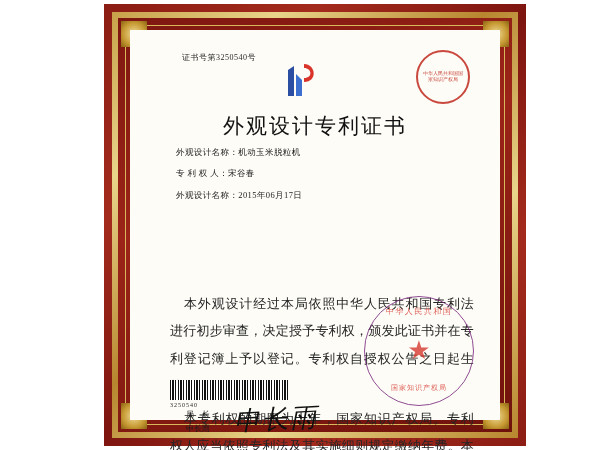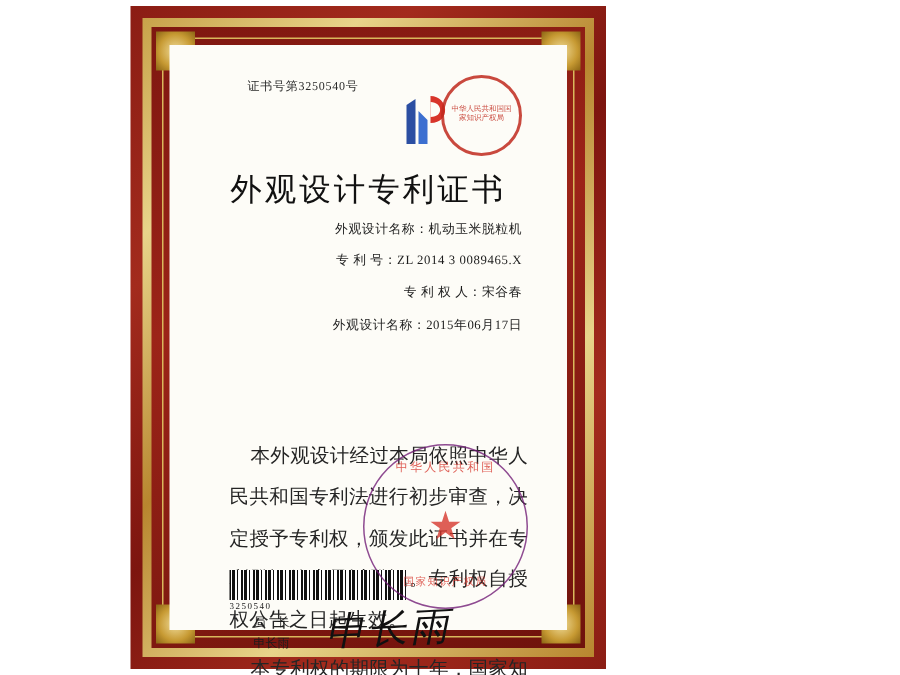--- a/index.html
+++ b/index.html
@@ -15,23 +15,23 @@
     position: relative;
     width: 600px;
     height: 450px;
     background: #ffffff;
     overflow: hidden;
   }
 
   
   .frame-outer {
     position: absolute;
-    left: 87px;
+    left: 104px;
     top: 4px;
-    width: 317px;
+    width: 422px;
     height: 442px;
     background: linear-gradient(135deg, #8b1d14 0%, #a32b1d 25%, #7d150f 50%, #a32b1d 75%, #8b1d14 100%);
     box-sizing: border-box;
   }
   .frame-mid {
     position: absolute;
     left: 8px;
     top: 8px;
     right: 8px;
     bottom: 8px;
@@ -131,21 +131,20 @@
   }
 
   .fields {
     position: absolute;
     left: 46px;
     top: 118px;
     right: 30px;
     font-size: 8.5px;
     line-height: 1.05;
     color: #1c1c1c;
-    text-align: right;
   }
   .field-row {
     margin-bottom: 12px;
     letter-spacing: 0.4px;
   }
   .field-row.tight { margin-bottom: 13px; }
 
   .body-text {
     position: absolute;
     left: 40px;
@@ -284,21 +283,20 @@
                 <path d="M26 12 C34 12 35 22 26 22 Z" fill="#fdfcf7"></path>
               </svg>
             </div>
 
             <div class="seal-top">中华人民共和国国家知识产权局</div>
 
             <div class="title">外观设计专利证书</div>
 
             <div class="fields">
               <div class="field-row">外观设计名称：机动玉米脱粒机</div>
-              <div class="field-row">专  利  号：ZL 2014 3 0089465.X</div>
               <div class="field-row tight">专 利 权 人：宋谷春</div>
               <div class="field-row">外观设计名称：2015年06月17日</div>
             </div>
 
             <div class="body-text">
               <p>本外观设计经过本局依照中华人民共和国专利法进行初步审查，决定授予专利权，颁发此证书并在专利登记簿上予以登记。专利权自授权公告之日起生效。</p>
               <p>本专利权的期限为十年，国家知识产权局。专利权人应当依照专利法及其实施细则规定缴纳年费。本专利的年费应当在每年08月28日前缴纳。未按照规定缴纳年费的，专利权自应当缴纳年费期满之日起终止。</p>
               <p>专利证书记载专利权登记时的法律状况。专利权的转移、质押、无效、终止、恢复以及专利权人的姓名或名称、国籍、地址变更等事项记载在专利登记簿上。</p>
             </div>
 

